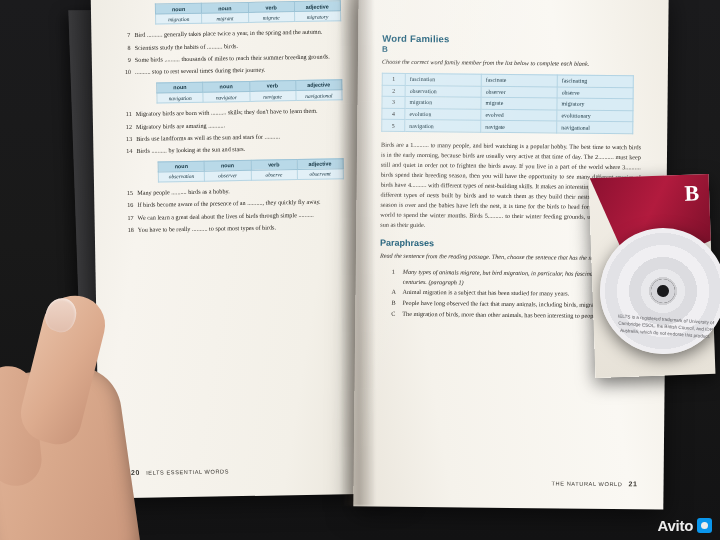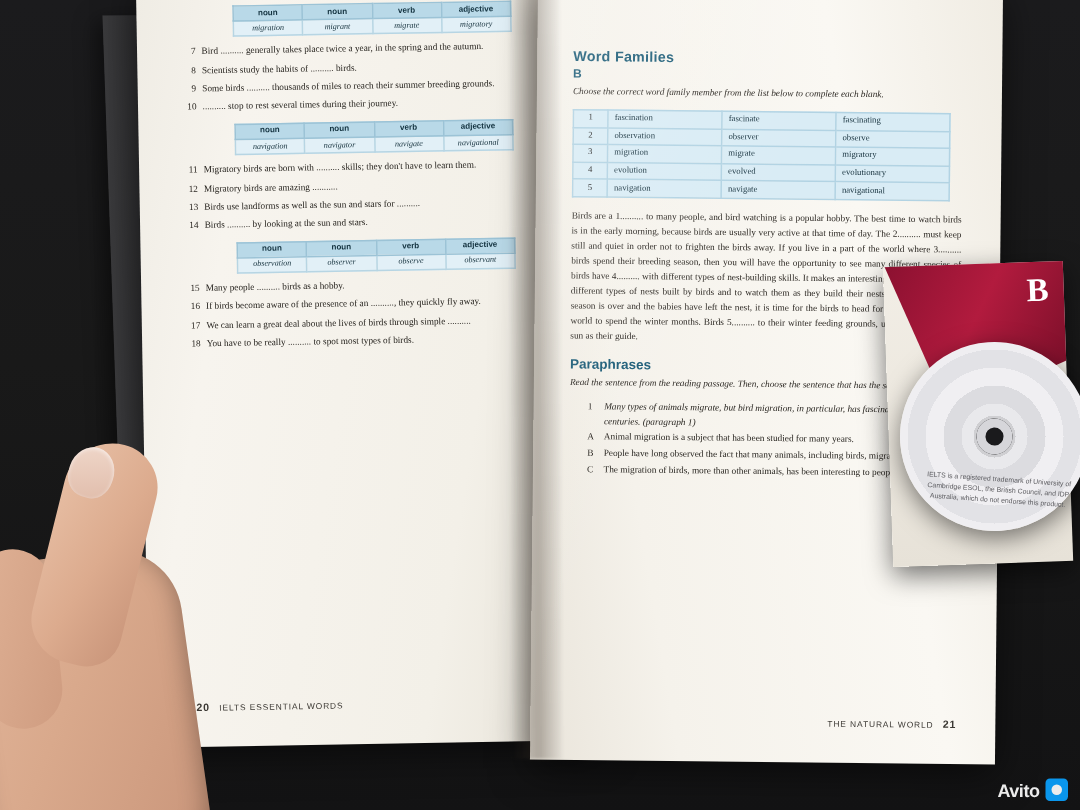--- a/index.html
+++ b/index.html
@@ -347,21 +347,21 @@
     position: absolute;
     right: 8px;
     bottom: 6px;
     display: flex;
     align-items: center;
     gap: 4px;
     font-family: "Liberation Sans", sans-serif;
     color: #ffffff;
     opacity: 0.92;
   }
-  .wm-text { font-size: 12px; font-weight: bold; letter-spacing: -0.3px; }
+  .wm-text { font-size: 15px; font-weight: bold; letter-spacing: -0.3px; }
   .wm-dot {
     width: 15px; height: 15px; border-radius: 3px;
     background: #0aa2ff;
     position: relative;
   }
   .wm-dot::after {
     content: "";
     position: absolute; left: 4px; top: 4px;
     width: 7px; height: 7px; border-radius: 50%;
     background: #fff;

